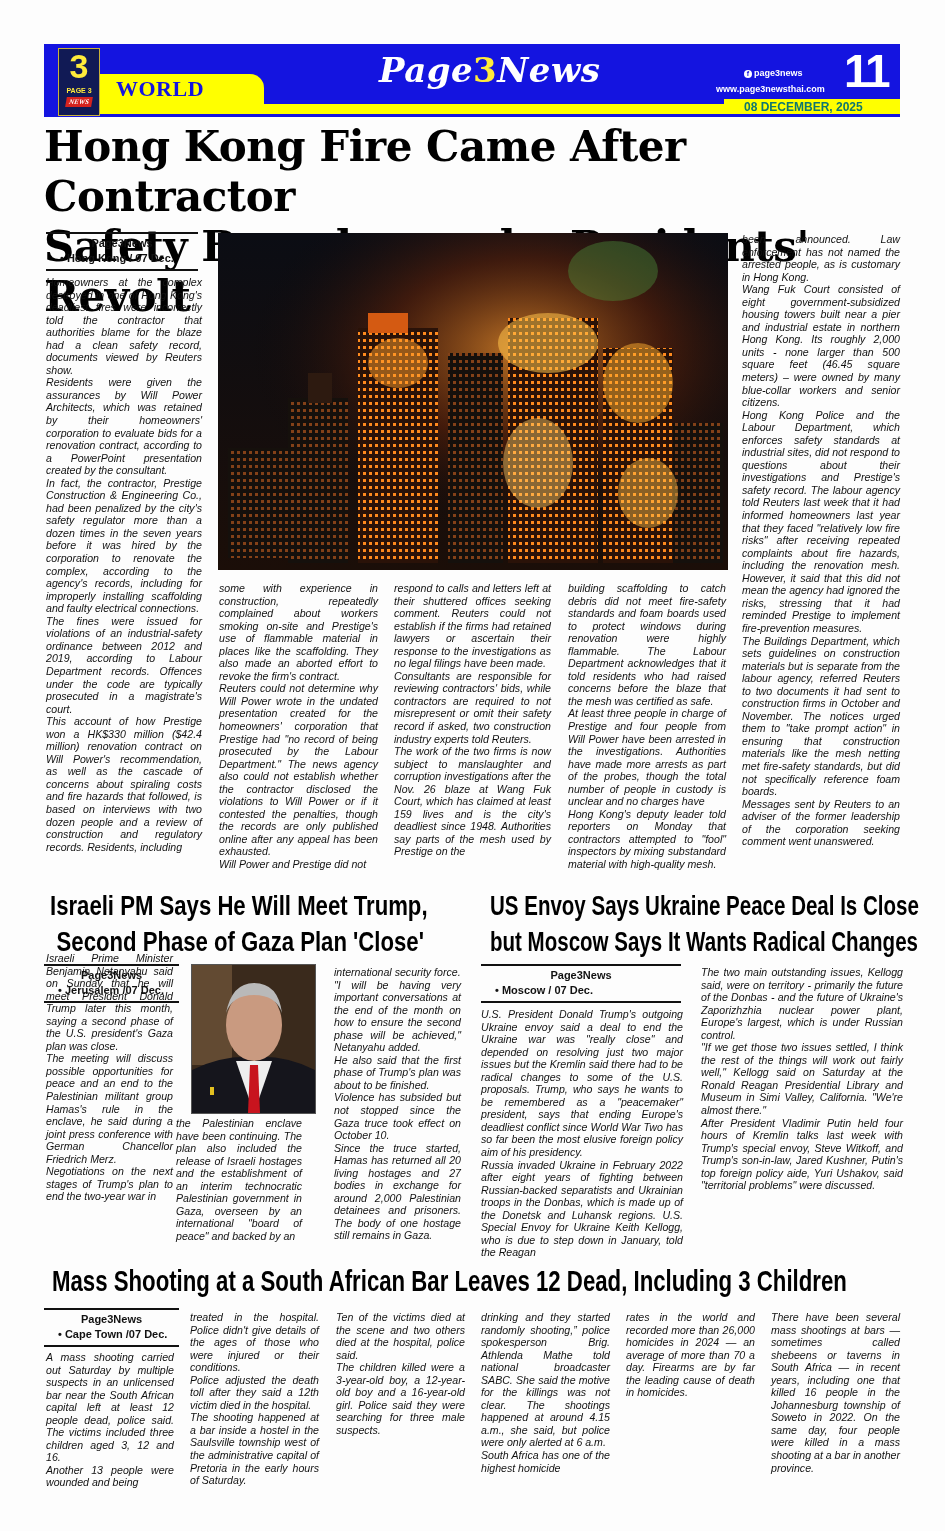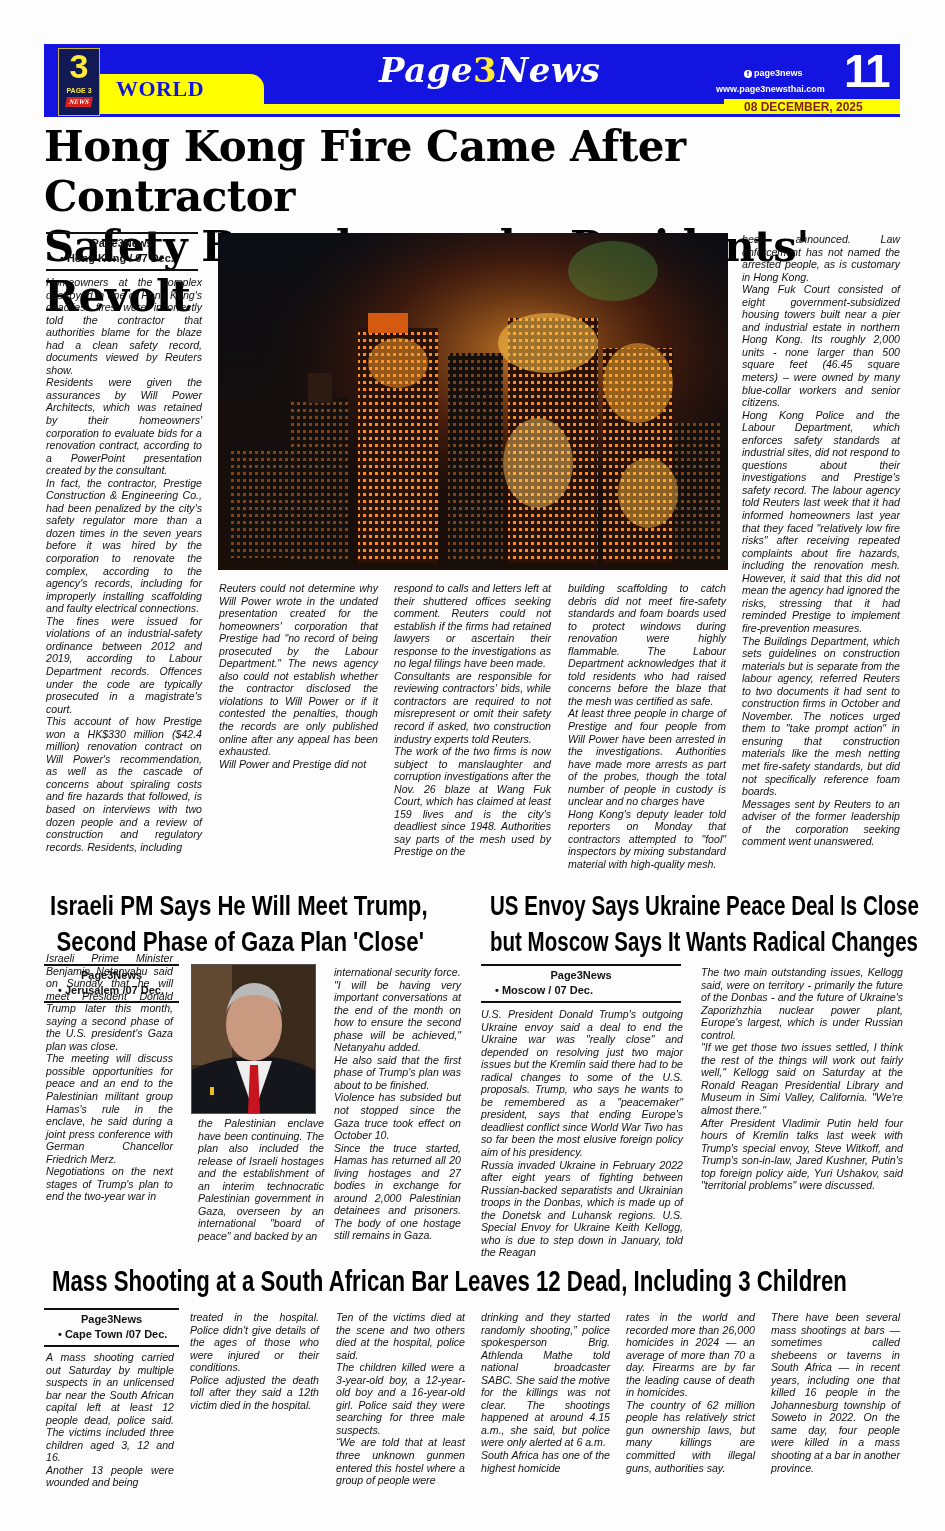--- a/index.html
+++ b/index.html
@@ -15,21 +15,21 @@
   .logo{position:absolute;left:14px;top:4px;width:40px;height:66px;background:#111a55;border:1px solid #c9b23a;}
   .logo .big3{position:absolute;left:0;top:-2px;width:40px;text-align:center;font:bold 34px "Liberation Sans",sans-serif;color:#ffeb3b;}
   .logo .p3{position:absolute;left:0;top:38px;width:40px;text-align:center;font:bold 7px "Liberation Sans",sans-serif;color:#ffeb3b;}
   .logo .nw{position:absolute;left:7px;top:48px;width:26px;height:10px;background:#d6221e;color:#fff;font:italic bold 7px "Liberation Serif",serif;text-align:center;line-height:10px;transform:skew(-10deg);}
   .section{position:absolute;left:72px;top:32px;font:bold 22px "Liberation Serif",serif;color:#1414e0;letter-spacing:0.5px;}
   .brand{position:absolute;left:335px;top:6px;font:bold 34px "DejaVu Serif",serif;color:#fff;font-style:italic;letter-spacing:0.5px;}
   .brand .three{color:#ffeb3b;font-style:normal;}
   .fb{position:absolute;left:700px;top:24px;font:bold 9px "Liberation Sans",sans-serif;color:#fff;}
   .web{position:absolute;left:672px;top:40px;font:bold 9px "Liberation Sans",sans-serif;color:#fff;}
   .pgnum{position:absolute;left:800px;top:0px;font:bold 46px "Liberation Sans",sans-serif;color:#fff;letter-spacing:-2px;}
-  .date{position:absolute;left:700px;top:56px;font:bold 12px "Liberation Sans",sans-serif;color:#7f1d1d;}
+  .date{position:absolute;left:700px;top:56px;font:bold 12px "Liberation Sans",sans-serif;color:#0f766e;}
   
   .hl-main{position:absolute;left:44px;top:122px;width:856px;text-align:left;font:bold 42px/50px "DejaVu Serif",serif;color:#000;letter-spacing:-0.5px;}
   .hl-cond{font-family:"Liberation Sans",sans-serif;font-weight:bold;color:#000;transform-origin:left top;white-space:nowrap;}
   
   .byline{position:absolute;border-top:2px solid #111;border-bottom:2px solid #111;padding:2px 0 3px 0;font:bold 11px/15px "Liberation Sans",sans-serif;}
   .byline .src{text-align:center;}
   .byline .loc{padding-left:2px;margin-left:12px;}
   .col{position:absolute;font:10.6px/12.55px "Liberation Sans",sans-serif;text-align:justify;color:#111;}
   .col p{margin:0;font-style:italic;}
   .photo-fire{position:absolute;left:218px;top:233px;width:510px;height:337px;overflow:hidden;background:#05060a;}
@@ -111,20 +111,21 @@
       <rect x="455" y="190" width="50" height="140" fill="url(#windowsDim)"></rect>
       <ellipse cx="330" cy="110" rx="50" ry="30" fill="#ffc24a" opacity="0.55"></ellipse>
       <ellipse cx="420" cy="150" rx="35" ry="40" fill="#ffb030" opacity="0.5"></ellipse>
       <ellipse cx="180" cy="130" rx="30" ry="25" fill="#ff9e2a" opacity="0.5"></ellipse>
       <ellipse cx="320" cy="230" rx="35" ry="45" fill="#ffd06a" opacity="0.45"></ellipse>
       <ellipse cx="430" cy="260" rx="30" ry="35" fill="#ffc04a" opacity="0.45"></ellipse>
     </svg>
   </div>
 
   <div class="col" style="left:219px;top:582px;width:159px;">
+    <p>some with experience in construction, repeatedly complained about workers smoking on-site and Prestige's use of flammable material in places like the scaffolding. They also made an aborted effort to revoke the firm's contract.</p>
     <p>Reuters could not determine why Will Power wrote in the undated presentation created for the homeowners' corporation that Prestige had "no record of being prosecuted by the Labour Department." The news agency also could not establish whether the contractor disclosed the violations to Will Power or if it contested the penalties, though the records are only published online after any appeal has been exhausted.</p>
     <p>Will Power and Prestige did not</p>
   </div>
   <div class="col" style="left:394px;top:582px;width:157px;">
     <p>respond to calls and letters left at their shuttered offices seeking comment. Reuters could not establish if the firms had retained lawyers or ascertain their response to the investigations as no legal filings have been made.</p>
     <p>Consultants are responsible for reviewing contractors' bids, while contractors are required to not misrepresent or omit their safety record if asked, two construction industry experts told Reuters.</p>
     <p>The work of the two firms is now subject to manslaughter and corruption investigations after the Nov. 26 blaze at Wang Fuk Court, which has claimed at least 159 lives and is the city's deadliest since 1948. Authorities say parts of the mesh used by Prestige on the</p>
   </div>
   <div class="col" style="left:568px;top:582px;width:158px;">
     <p>building scaffolding to catch debris did not meet fire-safety standards and foam boards used to protect windows during renovation were highly flammable. The Labour Department acknowledges that it told residents who had raised concerns before the blaze that the mesh was certified as safe.</p>
@@ -160,21 +161,21 @@
       <rect x="0" y="0" width="40" height="100" fill="#8a6a48" opacity="0.5"></rect>
       <path d="M0 148 L0 105 Q30 90 62 92 Q94 90 123 105 L123 148 Z" fill="#15151c"></path>
       <path d="M44 96 L62 148 L80 96 Z" fill="#eee"></path>
       <path d="M58 100 L66 100 L68 148 L56 148 Z" fill="#c8141e"></path>
       <ellipse cx="62" cy="60" rx="28" ry="36" fill="#c99a80"></ellipse>
       <path d="M34 48 Q40 18 62 18 Q86 18 90 48 Q84 30 62 30 Q40 30 34 48 Z" fill="#b9b9b9"></path>
       <rect x="18" y="122" width="4" height="8" fill="#e3c020"></rect>
     </svg>
   </div>
 
-  <div class="col" style="left:198px;top:1117px;width:126px;">
+  <div class="col" style="left:176px;top:1117px;width:126px;">
     <p>the Palestinian enclave have been continuing. The plan also included the release of Israeli hostages and the establishment of an interim technocratic Palestinian government in Gaza, overseen by an international "board of peace" and backed by an</p>
   </div>
   <div class="col" style="left:334px;top:966px;width:127px;">
     <p>international security force.</p>
     <p>"I will be having very important conversations at the end of the month on how to ensure the second phase will be achieved," Netanyahu added.</p>
     <p>He also said that the first phase of Trump's plan was about to be finished.</p>
     <p>Violence has subsided but not stopped since the Gaza truce took effect on October 10.</p>
     <p>Since the truce started, Hamas has returned all 20 living hostages and 27 bodies in exchange for around 2,000 Palestinian detainees and prisoners. The body of one hostage still remains in Gaza.</p>
   </div>
 
@@ -203,31 +204,30 @@
     <div class="src">Page3News</div>
     <div class="loc">• Cape Town /07 Dec.</div>
   </div>
   <div class="col" style="left:46px;top:1351px;width:128px;">
     <p>A mass shooting carried out Saturday by multiple suspects in an unlicensed bar near the South African capital left at least 12 people dead, police said. The victims included three children aged 3, 12 and 16.</p>
     <p>Another 13 people were wounded and being</p>
   </div>
   <div class="col" style="left:190px;top:1311px;width:129px;">
     <p>treated in the hospital. Police didn't give details of the ages of those who were injured or their conditions.</p>
     <p>Police adjusted the death toll after they said a 12th victim died in the hospital.</p>
+    <p>The shooting happened at a bar inside a hostel in the Saulsville township west of the administrative capital of Pretoria in the early hours of Saturday.</p>
   </div>
   <div class="col" style="left:336px;top:1311px;width:129px;">
     <p>Ten of the victims died at the scene and two others died at the hospital, police said.</p>
     <p>The children killed were a 3-year-old boy, a 12-year-old boy and a 16-year-old girl. Police said they were searching for three male suspects.</p>
-    <p>“We are told that at least three unknown gunmen entered this hostel where a group of people were</p>
   </div>
   <div class="col" style="left:481px;top:1311px;width:129px;">
     <p>drinking and they started randomly shooting,” police spokesperson Brig. Athlenda Mathe told national broadcaster SABC. She said the motive for the killings was not clear. The shootings happened at around 4.15 a.m., she said, but police were only alerted at 6 a.m.</p>
     <p>South Africa has one of the highest homicide</p>
   </div>
   <div class="col" style="left:626px;top:1311px;width:129px;">
     <p>rates in the world and recorded more than 26,000 homicides in 2024 — an average of more than 70 a day. Firearms are by far the leading cause of death in homicides.</p>
-    <p>The country of 62 million people has relatively strict gun ownership laws, but many killings are committed with illegal guns, authorities say.</p>
   </div>
   <div class="col" style="left:771px;top:1311px;width:129px;">
     <p>There have been several mass shootings at bars — sometimes called shebeens or taverns in South Africa — in recent years, including one that killed 16 people in the Johannesburg township of Soweto in 2022. On the same day, four people were killed in a mass shooting at a bar in another province.</p>
   </div>
 
 </div>
 
 </body></html>

